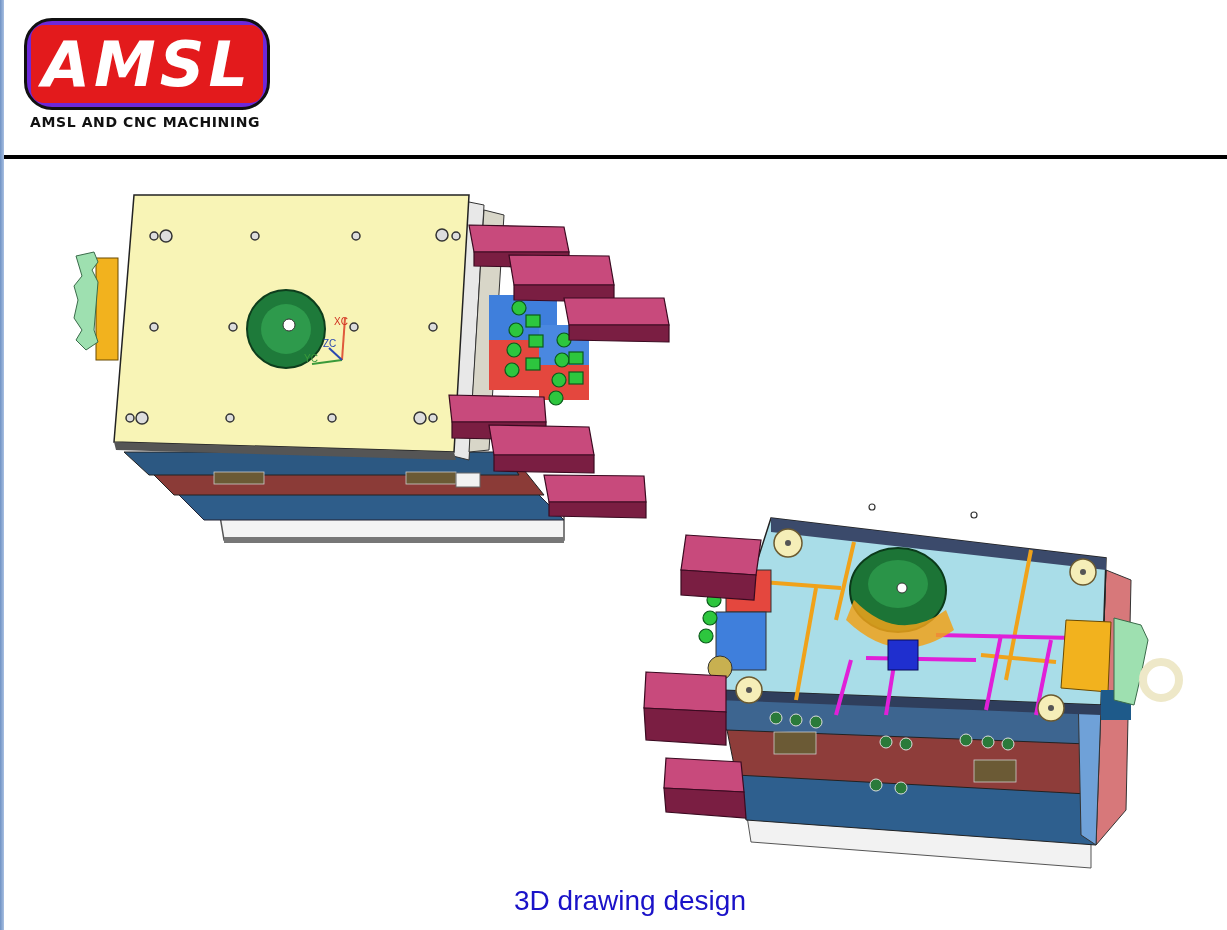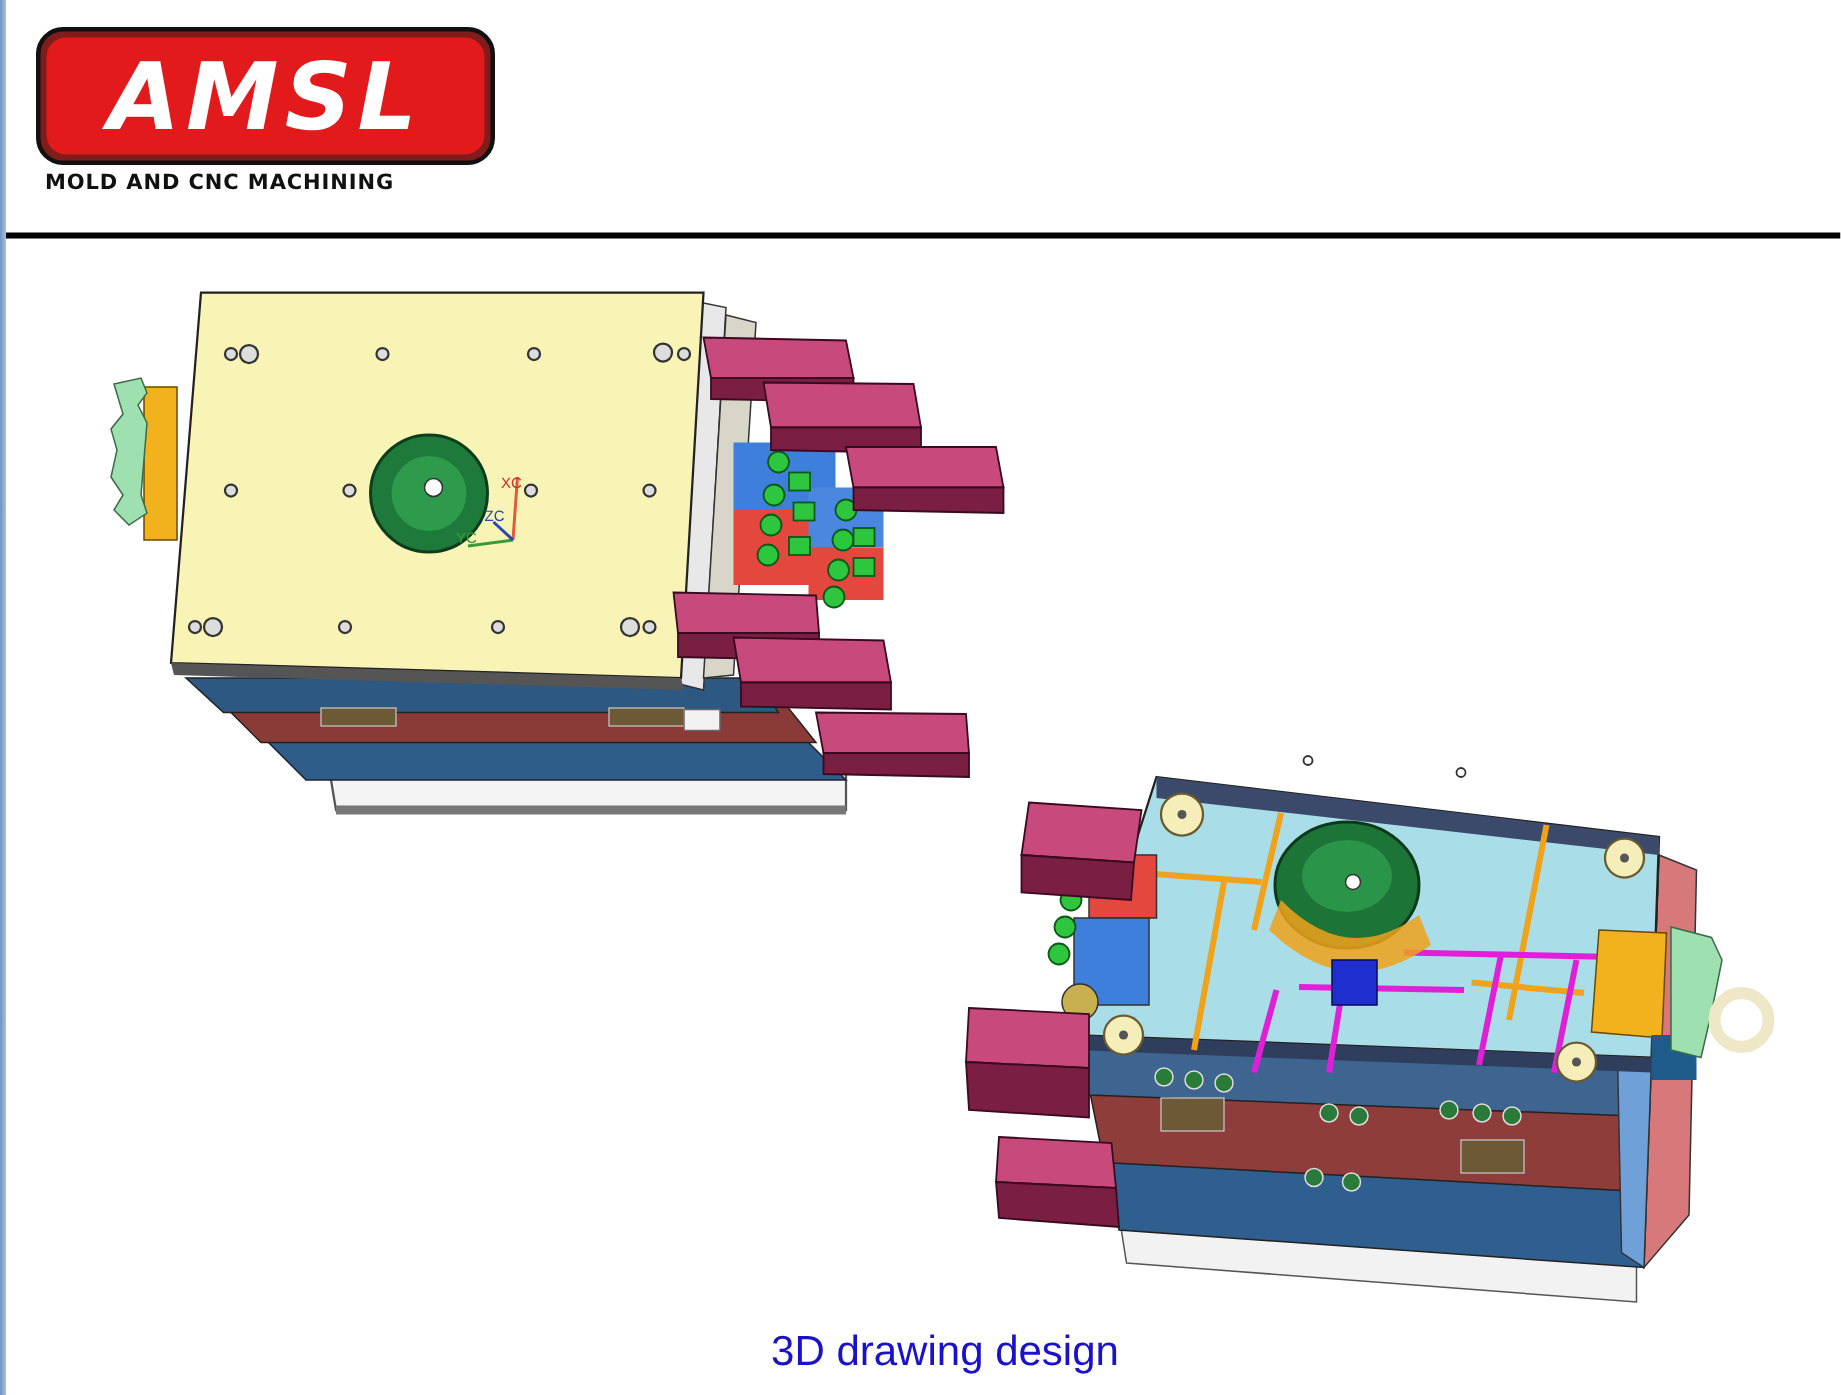--- a/index.html
+++ b/index.html
@@ -9,23 +9,23 @@
     font-family: "Liberation Sans", sans-serif;
   }
   .left-rail {
     position: absolute; left: 0; top: 0; width: 4px; height: 930px;
     background: linear-gradient(to right, #6f92c4, #a9c0e2);
   }
   .logo {
     position: absolute; left: 24px; top: 18px; width: 308px; height: 116px;
   }
   .logo-box {
-    position: absolute; left: 0; top: 0; width: 306px; height: 92px;
-    border: 3px solid #111; border-radius: 18px; box-sizing: border-box;
-    background: #7f1d1d; padding: 4px;
+    position: absolute; left: 0; top: 0; width: 246px; height: 92px;
+    border: 3px solid #111; border-radius: 28px; box-sizing: border-box;
+    background: #6d28d9; padding: 4px;
   }
   .logo-inner {
     width: 100%; height: 100%; border-radius: 13px; background: #e31a1c;
     position: relative; overflow: hidden;
   }
   .logo-word {
     position: absolute; left: 0; right: 0; top: 2px; text-align: center;
     color: #fff; font-weight: bold; font-size: 62px; letter-spacing: 4px;
     font-family: "DejaVu Sans", sans-serif; font-style: italic;
     line-height: 76px;
@@ -49,21 +49,21 @@
 <body>
 
 <div class="left-rail"></div>
 
 <div class="logo">
   <div class="logo-box">
     <div class="logo-inner">
       <div class="logo-word">AMSL</div>
     </div>
   </div>
-  <div class="logo-tagline">MOLD AND CNC MACHINING</div>
+  <div class="logo-tagline">AMSL AND CNC MACHINING</div>
 </div>
 
 <div class="header-rule"></div>
 
 <div class="drawing" style="left:64px; top:190px;">
   <svg width="620" height="360" viewBox="0 0 620 360">
 
     <polygon points="155,320 500,320 500,350 160,350" fill="#f4f4f4" stroke="#555" stroke-width="1.5"></polygon>
     <polygon points="160,347 500,347 500,353 160,353" fill="#777"></polygon>
 

